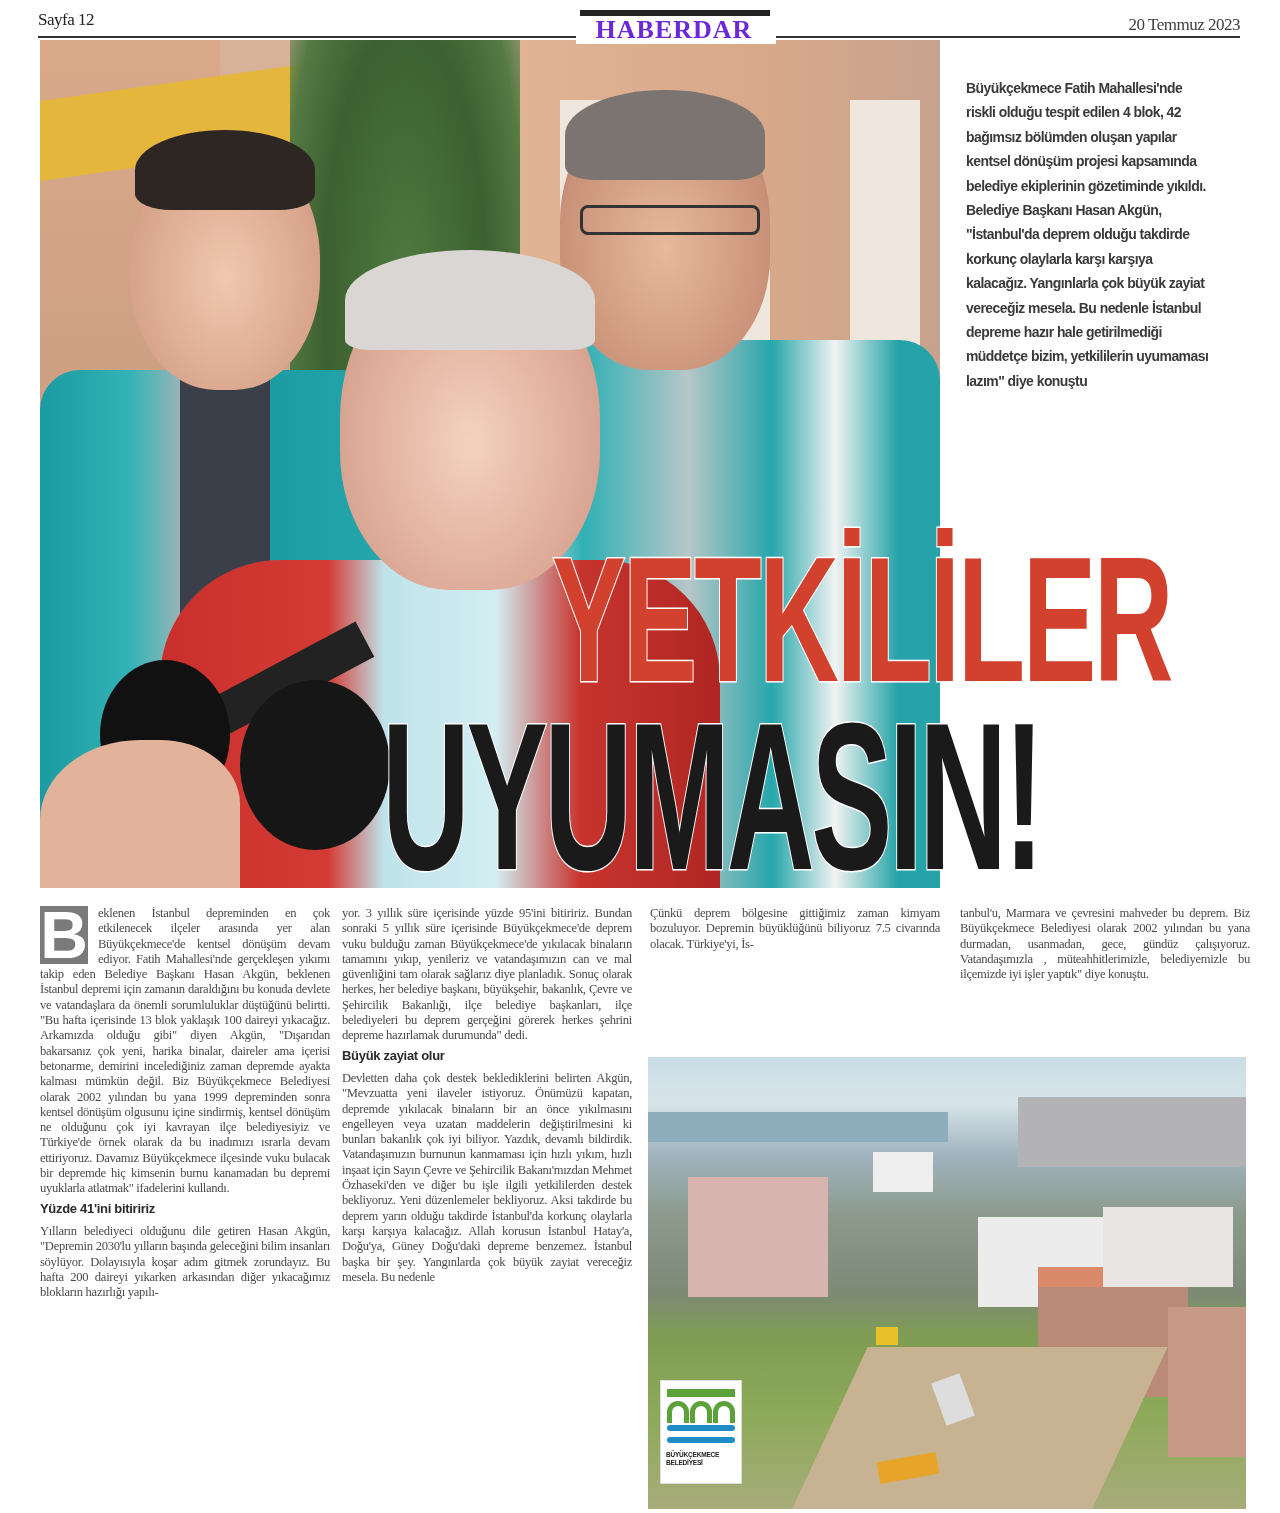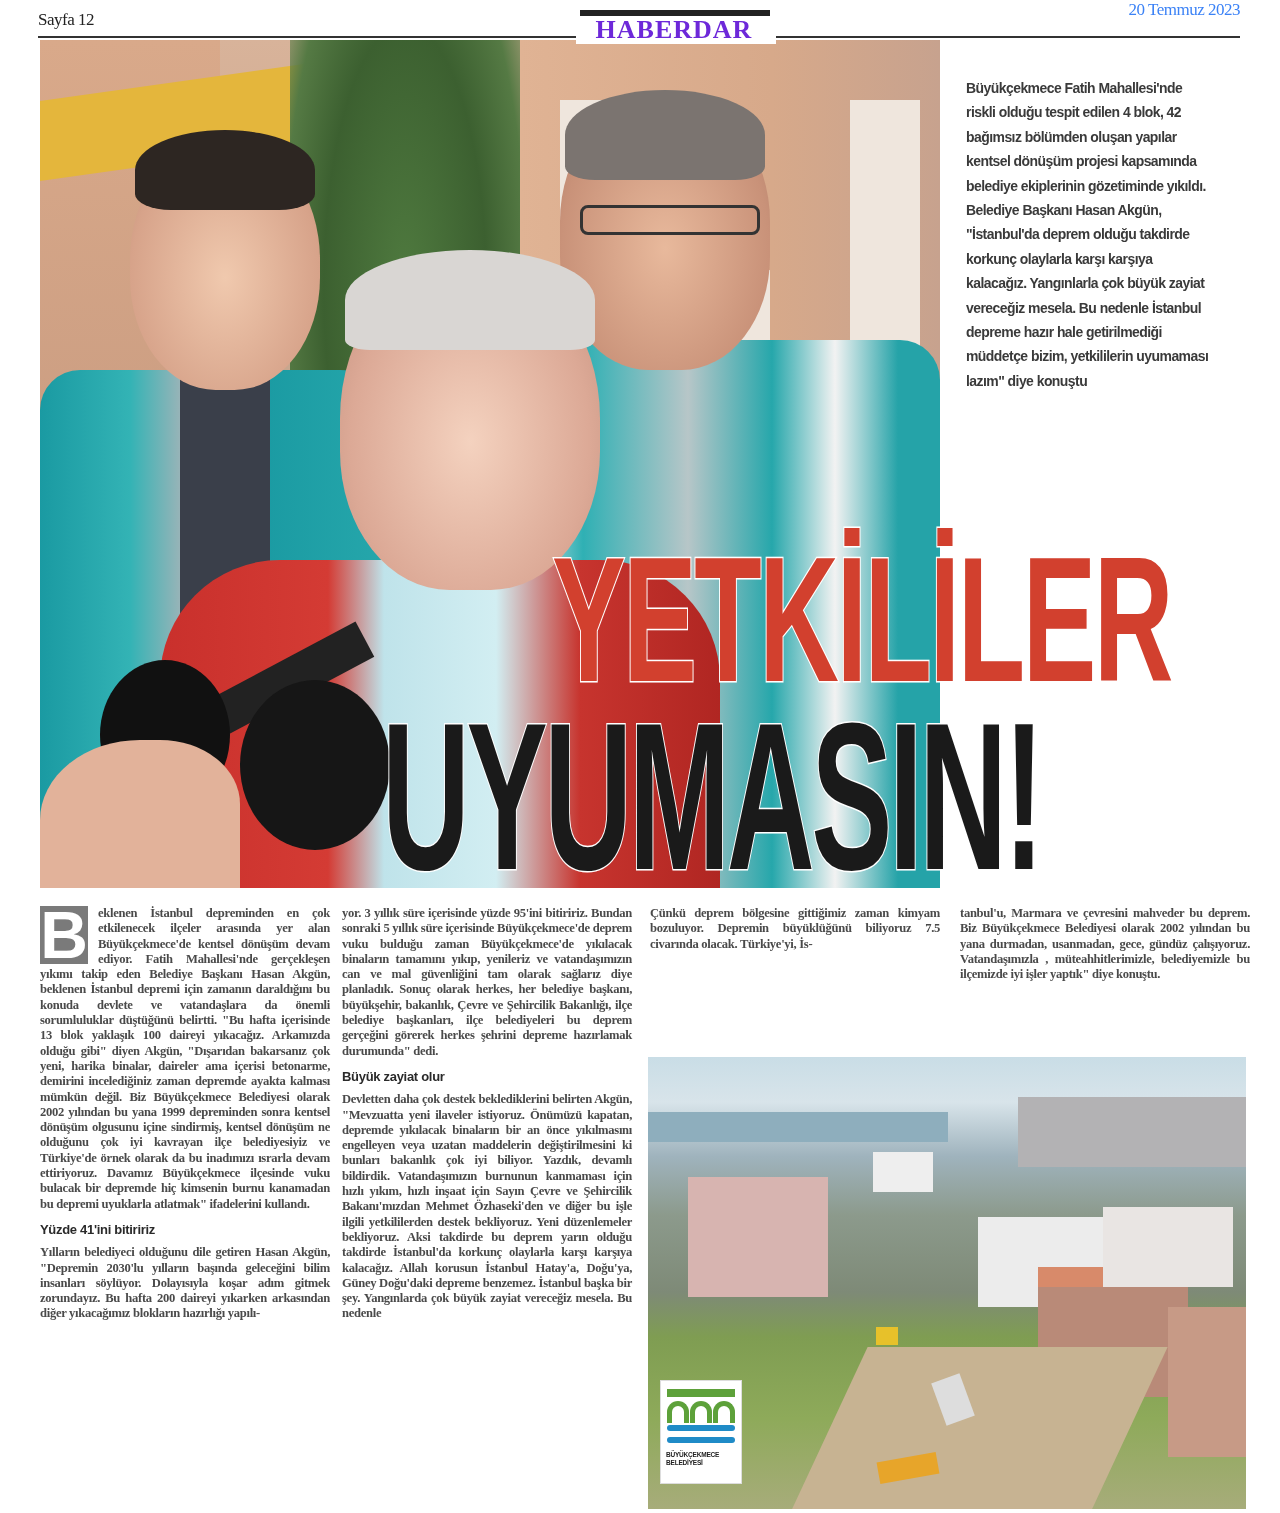--- a/index.html
+++ b/index.html
@@ -1,21 +1,21 @@
 <!DOCTYPE html>
 <html><head>
 <meta charset="utf-8">
 <style>
   *{box-sizing:border-box;margin:0;padding:0;}
   html,body{width:1280px;height:1513px;background:#fff;overflow:hidden;}
   body{position:relative;font-family:"Liberation Serif",serif;color:#222;}
 
   
   .hdr-left{position:absolute;left:38px;top:10px;font-size:17px;font-family:"Liberation Serif",serif;color:#222;letter-spacing:-0.5px;text-align:center;}
-  .hdr-right{position:absolute;right:40px;top:0;font-size:17px;font-family:"Liberation Serif",serif;color:#3b82f6;letter-spacing:-0.5px;}
+  .hdr-right{position:absolute;right:40px;top:15px;font-size:17px;font-family:"Liberation Serif",serif;color:#404040;letter-spacing:-0.5px;}
   .hdr-rule{position:absolute;top:36px;left:38px;right:40px;height:2px;background:#333;}
   .logo{position:absolute;left:576px;top:10px;width:200px;height:34px;background:#fff;z-index:2;}
   .logo-bar{position:absolute;left:4px;top:0;width:190px;height:6px;background:#222;}
   .logo-text{position:absolute;left:3px;top:6px;width:190px;text-align:center;font-family:"Liberation Serif",serif;font-weight:bold;font-size:26px;line-height:27px;color:#6d28d9;letter-spacing:1px;}
 
   
   .hero{position:absolute;left:40px;top:40px;width:900px;height:848px;overflow:hidden;
     background:linear-gradient(180deg,#d8b39a 0%,#cfa78c 30%,#b9a592 55%,#8a9ca0 75%,#6a7c80 100%);}
   .hero .bldg-l{position:absolute;left:0;top:0;width:180px;height:520px;background:linear-gradient(180deg,#d9a98a,#c89b80);}
   .hero .crane{position:absolute;left:0;top:40px;width:300px;height:80px;background:#e4b63c;transform:skewY(-8deg);}
@@ -43,22 +43,22 @@
   .hl1{position:absolute;left:552px;top:535px;width:695px;font-family:"Liberation Sans",sans-serif;font-weight:bold;font-size:178px;line-height:170px;color:#d2402e;letter-spacing:-4px;transform:scaleX(0.62);transform-origin:left top;white-space:nowrap;text-shadow:0 0 0 #fff;-webkit-text-stroke:3px #fff;paint-order:stroke fill;z-index:3;}
   .hl2{position:absolute;left:382px;top:706px;font-family:"Liberation Sans",sans-serif;font-weight:bold;font-size:210px;line-height:182px;color:#1a1a1a;letter-spacing:-6px;transform:scaleX(0.58);transform-origin:left top;white-space:nowrap;-webkit-text-stroke:3px #fff;paint-order:stroke fill;z-index:3;}
 
   
   .spot{position:absolute;left:966px;top:76px;width:270px;font-family:"Liberation Sans",sans-serif;font-weight:bold;font-size:15.2px;line-height:24.4px;color:#3a3a3a;letter-spacing:-0.6px;transform:scaleX(0.92);transform-origin:left top;}
 
   
   .col{position:absolute;top:906px;width:290px;font-family:"Liberation Serif",serif;font-size:12.6px;line-height:15.3px;color:#4a4a4a;text-align:justify;letter-spacing:-0.3px;}
   .c1{left:40px;} .c2{left:342px;} .c3{left:650px;} .c4{left:960px;}
   .dropcap{float:left;width:48px;height:58px;margin:0 10px 0 0;background:#7a7a7a;color:#fff;font-family:"Liberation Sans",sans-serif;font-weight:bold;font-size:66px;line-height:58px;text-align:center;}
-  .subhead{display:block;font-family:"Liberation Sans",sans-serif;font-weight:bold;font-size:13px;color:#2a2a2a;margin:10px 0 8px;letter-spacing:-0.3px;}
-  .para{display:block;font-weight:bold;}
+  .subhead{display:block;font-family:"Liberation Sans",sans-serif;font-weight:bold;font-size:13px;color:#2a2a2a;margin:4px 0 8px;letter-spacing:-0.3px;}
+  .para{display:block;}
 
   
   .aerial{position:absolute;left:648px;top:1057px;width:598px;height:452px;overflow:hidden;
     background:linear-gradient(180deg,#c9dde6 0%,#d8e4ea 10%,#9fb3bd 22%,#8c9a8c 35%,#7e8a77 52%,#7f9d52 62%,#8eaa5a 80%,#a7ac7a 100%);}
   .aerial .sea{position:absolute;left:0;top:55px;width:300px;height:30px;background:#8eaebd;}
   .aerial .bld{position:absolute;}
   .aerial .dirt{position:absolute;left:180px;top:290px;width:300px;height:170px;background:#c7b392;transform:skewX(-25deg);}
   .badge{position:absolute;left:660px;top:1380px;width:82px;height:104px;background:#fff;border:1px solid #ddd;z-index:2;}
   .badge .g1{position:absolute;left:6px;top:8px;width:68px;height:8px;background:#5da13a;}
   .badge .arch{position:absolute;top:20px;width:22px;height:22px;border:5px solid #5da13a;border-bottom:none;border-radius:14px 14px 0 0;}

